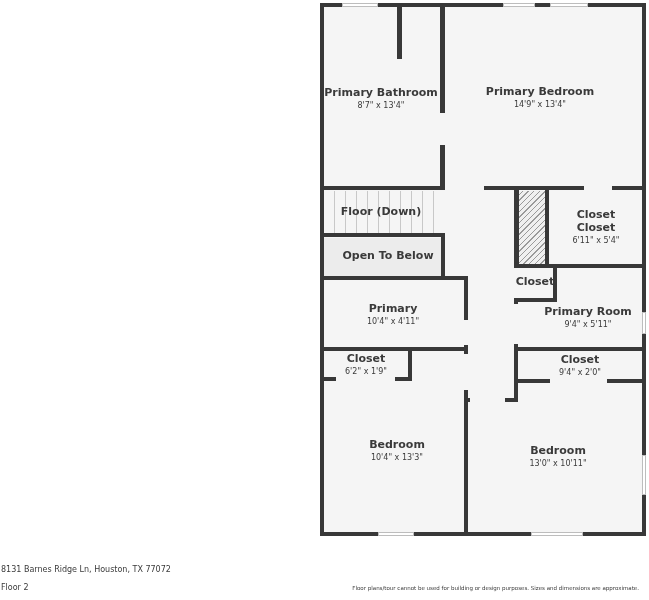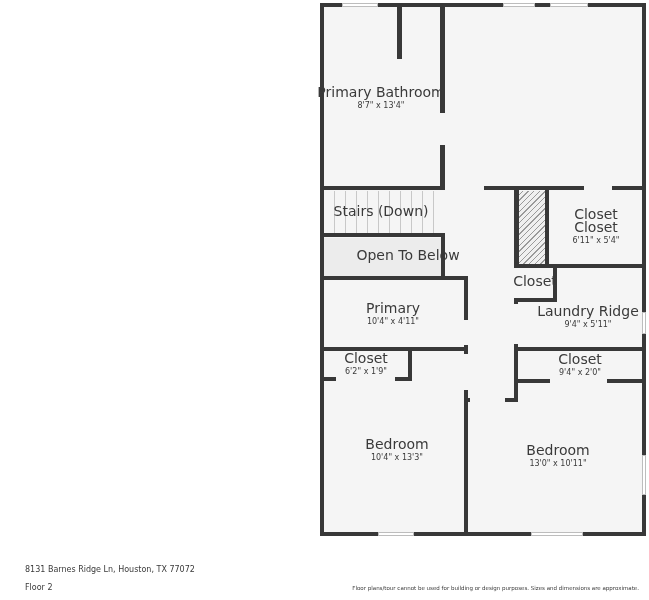--- a/index.html
+++ b/index.html
@@ -2,26 +2,26 @@
 <html><head>
 <meta charset="utf-8">
 <style>
   html, body { margin:0; padding:0; background:#ffffff; }
   body { width:649px; height:600px; position:relative; overflow:hidden; font-family:"Liberation Sans", sans-serif; }
   .plan { position:absolute; left:0; top:0; width:649px; height:540px; }
   .floor { position:absolute; background:#f5f5f5; }
   .wall { position:absolute; background:#383838; }
   .win { position:absolute; background:#ffffff; border:1px solid #bdbdbd; box-sizing:border-box; }
   .label { position:absolute; text-align:center; color:#3a3a3a; transform:translateX(-50%); white-space:nowrap; }
-  .name { font-family:"DejaVu Sans", sans-serif; font-weight:normal; font-size:14px; line-height:13px; }
+  .name { font-family:"DejaVu Sans", sans-serif; font-weight:bold; font-size:11px; line-height:13px; }
   .dim { font-family:"DejaVu Sans", sans-serif; font-size:8px; line-height:11px; margin-top:1px; }
   .stairs { position:absolute; background:repeating-linear-gradient(90deg,#f5f5f5 0,#f5f5f5 10px,#c8c8c8 10px,#c8c8c8 11px); }
   .hatch { position:absolute; background:repeating-linear-gradient(135deg,#f0f0f0 0,#f0f0f0 3px,#9a9a9a 3px,#9a9a9a 4px); }
   .otb { position:absolute; background:#ececec; }
-  .footer { position:absolute; color:#3a3a3a; font-family:"DejaVu Sans", sans-serif;padding-left:24px; }
+  .footer { position:absolute; color:#3a3a3a; font-family:"DejaVu Sans", sans-serif; }
 </style>
 </head>
 <body>
 
 <div class="plan">
 
   <div class="floor" style="left:320px;top:3px;width:326px;height:533px;"></div>
 
   <div class="stairs" style="left:324px;top:191px;width:118px;height:42px;"></div>
   <div class="otb" style="left:324px;top:238px;width:118px;height:38px;"></div>
@@ -74,40 +74,44 @@
   <div class="wall" style="left:514px;top:298px;width:4px;height:6px;"></div>
   <div class="wall" style="left:514px;top:344px;width:4px;height:58px;"></div>
   <div class="wall" style="left:514px;top:347px;width:132px;height:4px;"></div>
   <div class="wall" style="left:514px;top:379px;width:36px;height:4px;"></div>
   <div class="wall" style="left:607px;top:379px;width:39px;height:4px;"></div>
 
   <div class="label" style="left:381px;top:86px;">
     <div class="name">Primary Bathroom</div>
     <div class="dim">8'7" x 13'4"</div>
   </div>
+  <div class="label" style="left:540px;top:85px;">
+    <div class="name">Primary Bedroom</div>
+    <div class="dim">14'9" x 13'4"</div>
+  </div>
   <div class="label" style="left:381px;top:205px;">
-    <div class="name">Stairs (Down)</div>
+    <div class="name">Floor (Down)</div>
   </div>
   <div class="label" style="left:596px;top:208px;">
     <div class="name">Closet</div>
     <div class="name">Closet</div>
     <div class="dim">6'11" x 5'4"</div>
   </div>
-  <div class="label" style="left:408px;top:249px;">
+  <div class="label" style="left:388px;top:249px;">
     <div class="name">Open To Below</div>
   </div>
   <div class="label" style="left:535px;top:275px;">
     <div class="name">Closet</div>
   </div>
   <div class="label" style="left:393px;top:302px;">
     <div class="name">Primary</div>
     <div class="dim">10'4" x 4'11"</div>
   </div>
   <div class="label" style="left:588px;top:305px;">
-    <div class="name">Laundry Ridge</div>
+    <div class="name">Primary Room</div>
     <div class="dim">9'4" x 5'11"</div>
   </div>
   <div class="label" style="left:366px;top:352px;">
     <div class="name">Closet</div>
     <div class="dim">6'2" x 1'9"</div>
   </div>
   <div class="label" style="left:580px;top:353px;">
     <div class="name">Closet</div>
     <div class="dim">9'4" x 2'0"</div>
   </div>

